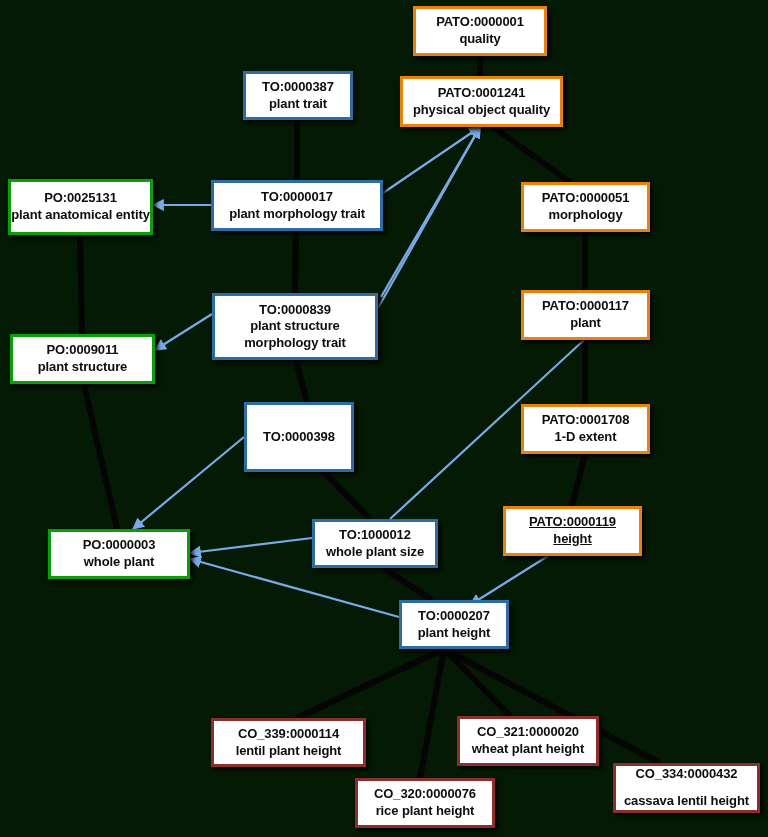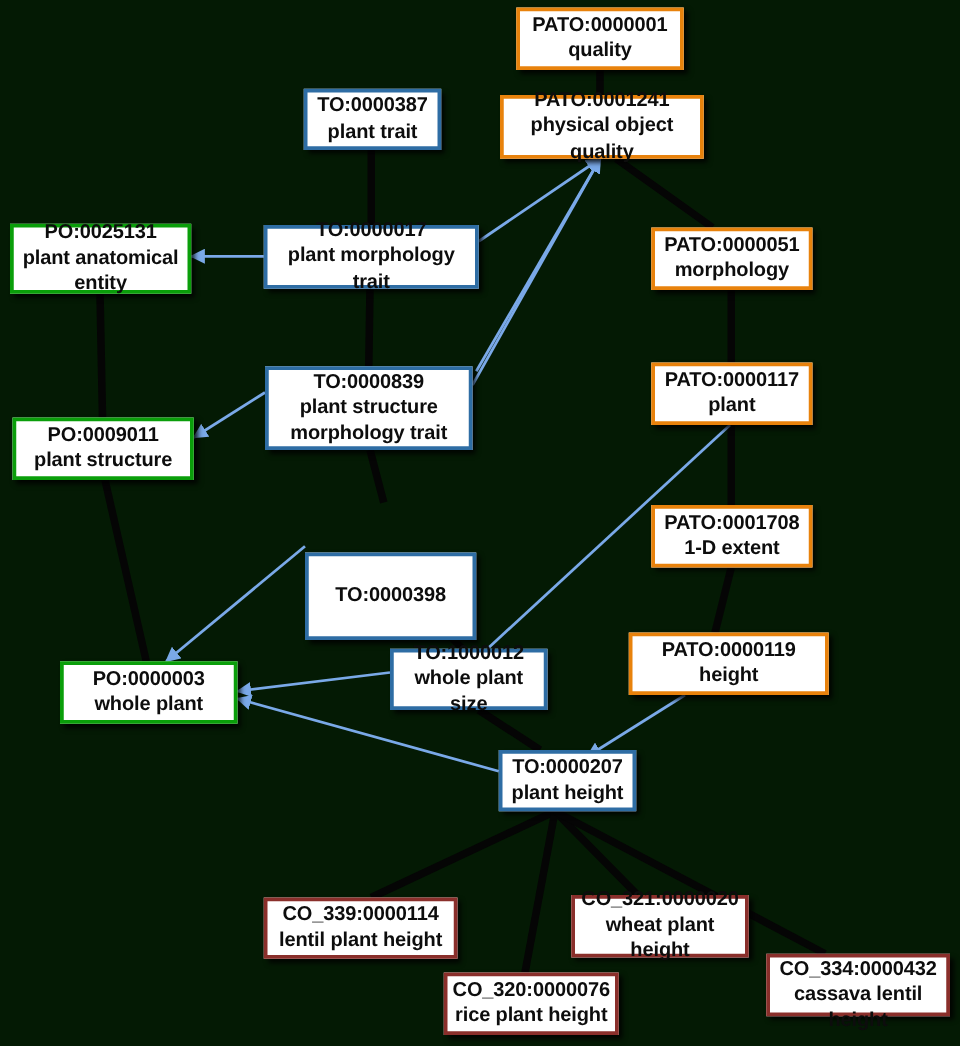--- a/index.html
+++ b/index.html
@@ -17,21 +17,21 @@
   .node{
     position:absolute;
     box-sizing:border-box;
     background:#ffffff;
     display:flex;
     flex-direction:column;
     align-items:center;
     justify-content:center;
     text-align:center;
     color:#0d0d0d;
-    font-size:16px;
+    font-size:13px;
     font-weight:bold;
     line-height:1.28;
     letter-spacing:-0.1px;
     z-index:5;
     box-shadow:3px 3px 4px rgba(0,0,0,0.85);
   }
   .node .id{display:block;}
   .node .lbl{display:block;}
   .n-blue{border:3px solid #2e6da4;}
   .n-orange{border:3px solid #e8820c;}
@@ -111,28 +111,28 @@
       <span class="lbl">plant structure morphology trait</span>
     </div>
     <div class="node n-orange" style="left: 521px; top: 290px; width: 129px; height: 50px;">
       <span class="id">PATO:0000117</span>
       <span class="lbl">plant</span>
     </div>
     <div class="node n-green" style="left: 10px; top: 334px; width: 145px; height: 50px;">
       <span class="id">PO:0009011</span>
       <span class="lbl">plant structure</span>
     </div>
-    <div class="node n-blue" style="left: 244px; top: 402px; width: 137px; height: 70px; margin-top: 40px;">
+    <div class="node n-blue" style="left: 244px; top: 402px; width: 110px; height: 70px;">
       <span class="id">TO:0000398</span>
     </div>
     <div class="node n-orange" style="left: 521px; top: 404px; width: 129px; height: 50px;">
       <span class="id">PATO:0001708</span>
       <span class="lbl">1-D extent</span>
     </div>
-    <div class="node n-orange" style="left: 503px; top: 506px; width: 160px; height: 50px;">
+    <div class="node n-orange" style="left: 503px; top: 506px; width: 139px; height: 50px; text-decoration: underline;">
       <span class="id">PATO:0000119</span>
       <span class="lbl">height</span>
     </div>
     <div class="node n-blue" style="left: 312px; top: 519px; width: 126px; height: 49px;">
       <span class="id">TO:1000012</span>
       <span class="lbl">whole plant size</span>
     </div>
     <div class="node n-green" style="left: 48px; top: 529px; width: 142px; height: 50px;">
       <span class="id">PO:0000003</span>
       <span class="lbl">whole plant</span>

